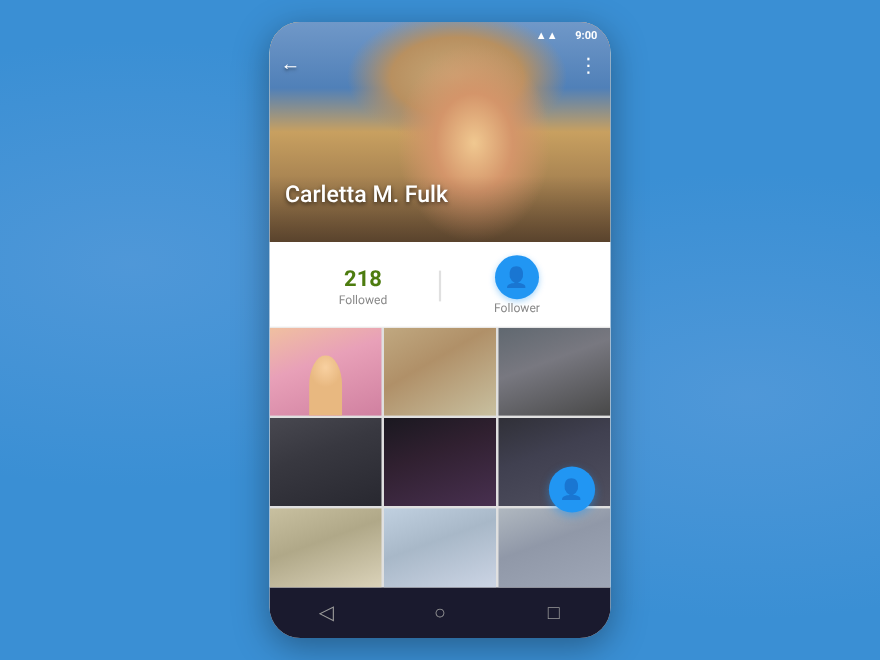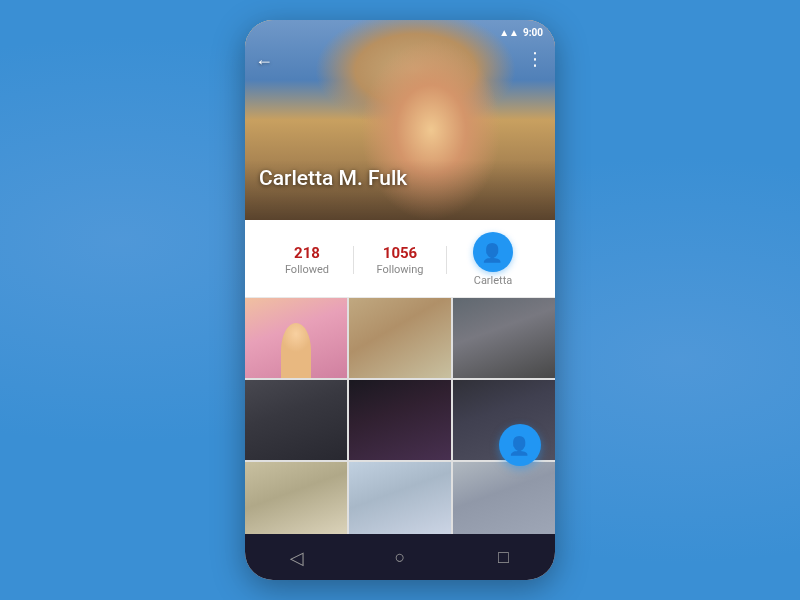--- a/index.html
+++ b/index.html
@@ -124,23 +124,23 @@
 
     .stat-item {
       flex: 1;
       display: flex;
       flex-direction: column;
       align-items: center;
       cursor: pointer;
     }
 
     .stat-number {
-      font-size: 15px;
+      font-size: 20px;
       font-weight: bold;
-      color: #b91c1c;
+      color: #4d7c0f;
       line-height: 1.2;
     }
 
     .stat-label {
       font-size: 11px;
       color: #888;
       margin-top: 1px;
     }
 
     .stat-divider {
@@ -277,47 +277,43 @@
     }
   </style>
 </head>
 <body>
 
 <div class="phone-frame">
 
   <div class="status-bar">
     <span style="color:#fff;font-size:10px;">▲</span>
     <span style="color:#fff;font-size:10px;">▲</span>
-    <span style="color:#fff;font-size:10px;margin-left:4px;font-weight:bold;">9:00</span>
+    <span style="color:#fff;font-size:10px;margin-left:16px;font-weight:bold;">9:00</span>
   </div>
 
   <div class="main-content">
 
     <div class="cover-image">
       <div class="back-btn">←</div>
       <div class="menu-btn">⋮</div>
       <div class="user-name">Carletta M. Fulk</div>
     </div>
 
     <div class="stats-row">
       <div class="stat-item">
         <span class="stat-number">218</span>
         <span class="stat-label">Followed</span>
       </div>
       <div class="stat-divider"></div>
-      <div class="stat-item">
-        <span class="stat-number">1056</span>
-        <span class="stat-label">Following</span>
-      </div>
       <div class="stat-divider"></div>
       <div class="follow-btn-container">
         <div class="follow-btn">
           <span class="follow-icon">👤</span>
         </div>
-        <span class="follow-label">Carletta</span>
+        <span class="follow-label">Follower</span>
       </div>
     </div>
 
     <div class="photo-grid">
       <div class="photo-cell photo-1">
         <div class="photo-cell-inner" style="background: linear-gradient(160deg,#f0c0a0 0%,#e8a0b8 40%,#d080a0 100%); width:100%;height:100%;"></div>
       </div>
       <div class="photo-cell photo-2">
         <div class="photo-cell-inner" style="background: linear-gradient(150deg,#c0a880 0%,#b09068 40%,#c8c0a0 100%); width:100%;height:100%;"></div>
       </div>

